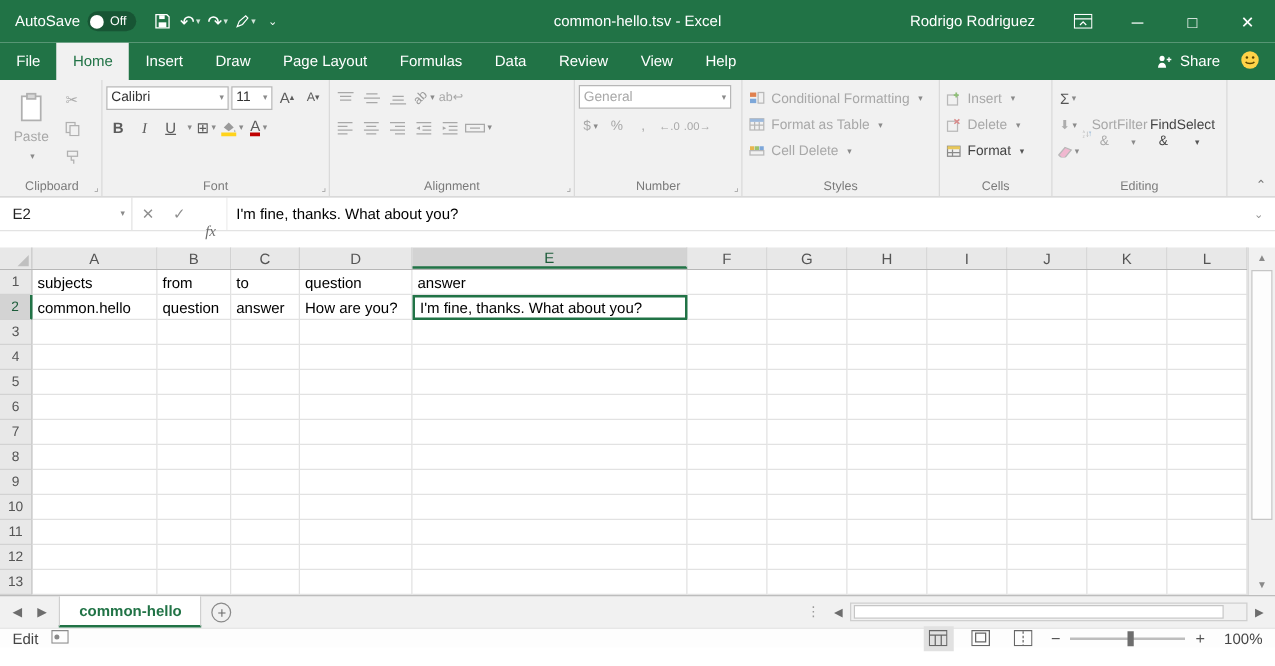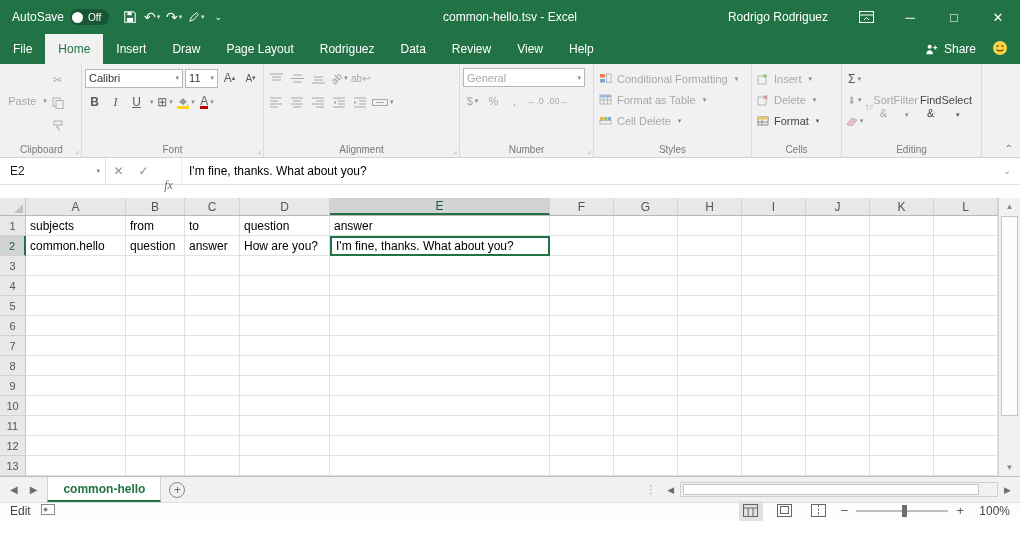--- a/index.html
+++ b/index.html
@@ -29,21 +29,21 @@
   
   .ribbon { height:94px; background:#f1f1f1; border-bottom:1px solid #d1d1d1; display:flex; padding-left:2px; position:relative; }
   .rgroup { position:relative; border-right:1px solid #dadada; padding:4px 3px 15px 3px; flex-shrink:0; }
   .rgroup-label { position:absolute; left:0; right:0; bottom:2px; text-align:center; font-size:10px; color:#7a7a7a; }
   .launcher { position:absolute; right:2px; bottom:2px; font-size:8px; color:#9a9a9a; }
   .rrow { display:flex; align-items:center; gap:2px; margin-bottom:4px; }
   .mi { height:20px; min-width:19px; display:flex; align-items:center; justify-content:center; font-size:12px; color:#5c5c5c; }
   .cart { font-size:7px; color:#8a8a8a; margin-left:2px; }
   .dis { color:#adadad !important; }
   .g-clip { width:80px; display:flex; gap:3px; }
-  .paste-btn { width:40px; height:66px; display:flex; align-items:center; justify-content:center; gap:5px; font-size:11px; color:#a8a8a8; }
+  .paste-btn { width:40px; height:66px; display:flex; flex-direction:column; align-items:center; justify-content:center; gap:5px; font-size:11px; color:#a8a8a8; }
   .clip-col { display:flex; flex-direction:column; gap:3px; padding-top:2px; }
   .g-font { width:182px; }
   .combo { background:#fff; border:1px solid #b7b7b7; height:19px; display:flex; align-items:center; font-size:11px; padding:0 3px; color:#333; }
   .combo .cart { margin-left:auto; }
   .c-name { width:102px; } .c-size { width:34px; }
   .bold-b { font-weight:bold; } .ital-i { font-style:italic; font-family:"Liberation Serif",serif; } .und-u { text-decoration:underline; }
   .fontcolor { border-bottom:3px solid #c00000; line-height:1; height:14px; }
   .fillbar { border-bottom:3px solid #ffd31c; line-height:1; height:14px; display:flex; align-items:flex-end; }
   .g-align { width:196px; }
   .ab-rot { display:inline-block; transform:rotate(-45deg); font-size:10px; color:#9a9a9a; }
@@ -158,21 +158,21 @@
   </div>
 </div>
 
 <div class="tabrow">
   <div style="display:flex;">
       <div class="rtab">File</div>
       <div class="rtab active">Home</div>
       <div class="rtab">Insert</div>
       <div class="rtab">Draw</div>
       <div class="rtab">Page Layout</div>
-      <div class="rtab">Rodriguez</div>
+      <div class="rtab">Formulas</div>
       <div class="rtab">Data</div>
       <div class="rtab">Review</div>
       <div class="rtab">View</div>
       <div class="rtab">Help</div>
     </div>
   <div class="tabrow-right">
     <span class="share">
       <svg width="13" height="13" viewBox="0 0 14 14">
           <circle cx="5" cy="4" r="2.2" fill="#fff"></circle>
           <path d="M1.5 12c0-2.5 1.6-4.2 3.5-4.2S8.5 9.5 8.5 12z" fill="#fff"></path>

